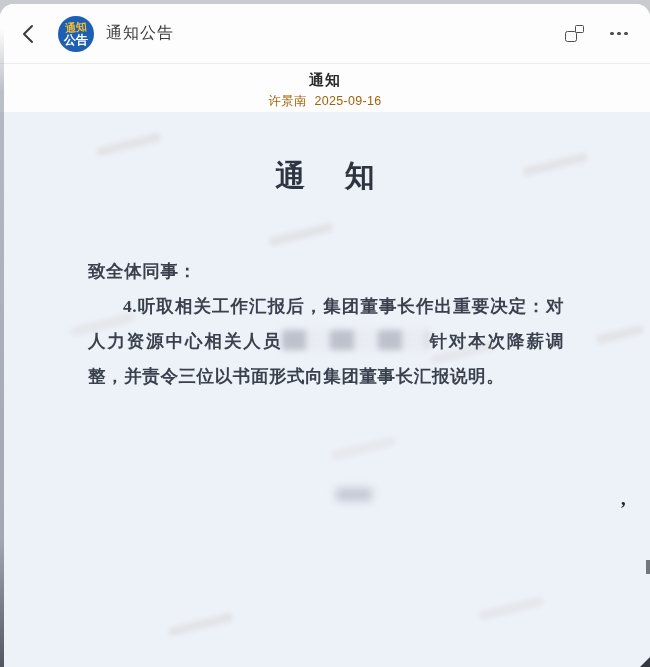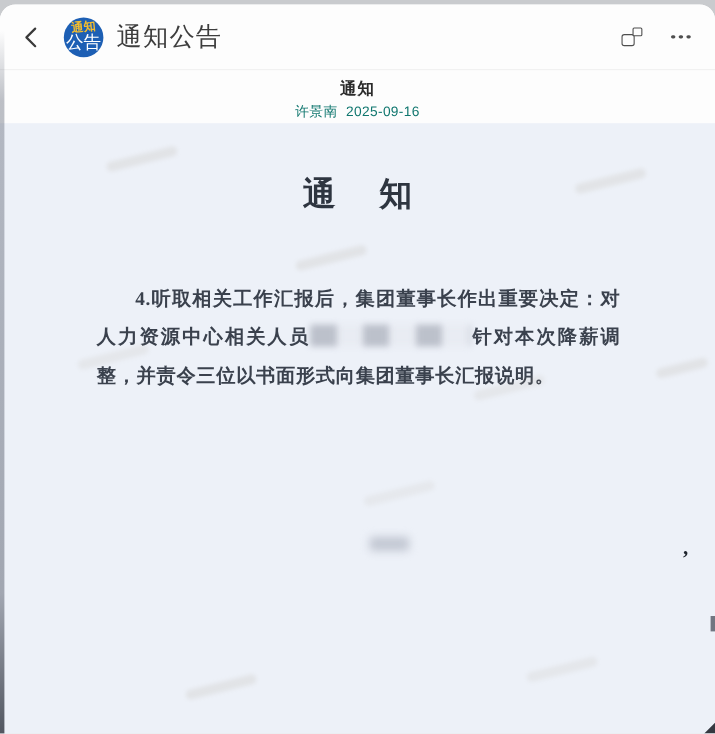--- a/index.html
+++ b/index.html
@@ -21,33 +21,33 @@
     border-bottom:1px solid #ececec;
   }
   .back-btn{ width:22px; height:24px; display:flex; align-items:center; cursor:pointer; }
   .logo{
     width:36px; height:36px; border-radius:50%; background:#1d5fb4;
     margin-left:14px; display:flex; flex-direction:column;
     align-items:center; justify-content:center; line-height:1;
     flex:0 0 auto;
   }
   .logo .l1{ font-size:11px; font-weight:700; color:#f3bd2e; transform:rotate(-6deg); letter-spacing:0; }
-  .logo .l2{ font-size:16px; font-weight:400; color:#ffffff; margin-top:1px; }
-  .nav-title{ margin-left:12px; font-size:23px; color:#3d3d3d; letter-spacing:1px; }
+  .logo .l2{ font-size:12px; font-weight:700; color:#ffffff; margin-top:1px; }
+  .nav-title{ margin-left:12px; font-size:16px; color:#3d3d3d; letter-spacing:1px; }
   .nav-spacer{ flex:1; }
   .share-btn{ position:relative; width:19px; height:17px; margin-right:26px; cursor:pointer; }
   .share-btn .sq-big{ position:absolute; left:0; bottom:0; width:12px; height:11px; border:1.7px solid #4e4e4e; border-radius:2.5px; }
   .share-btn .sq-small{ position:absolute; right:0; top:0; width:9px; height:8px; border:1.7px solid #4e4e4e; border-radius:1.5px; background:#fdfdfd; }
   .more-btn{ display:flex; gap:3.5px; align-items:center; cursor:pointer; padding:4px 0; }
   .more-btn i{ width:3.6px; height:3.6px; border-radius:50%; background:#4e4e4e; }
 
   
   .post-header{ height:47px; text-align:center; padding-top:7px; background:#fdfdfd; }
   .post-title{ font-size:15px; font-weight:700; color:#2b2b2b; letter-spacing:1px; }
-  .post-meta{ font-size:12.5px; color:#0f766e; margin-top:3px; letter-spacing:.3px; }
+  .post-meta{ font-size:12.5px; color:#a16207; margin-top:3px; letter-spacing:.3px; }
   .post-meta span{ margin:0 2px; }
 
   
   .doc{
     position:absolute; left:0; top:108px; width:650px; height:555px;
     background:#edf1f8; overflow:hidden;
     font-family:"Liberation Serif","DejaVu Serif",serif;
   }
   .doc-title{
     padding-top:44px; height:112px; text-align:center;
@@ -158,20 +158,21 @@
     <span class="wm w4"></span>
     <span class="wm w5"></span>
     <span class="wm w6"></span>
     <span class="wm w7"></span>
     <span class="wm w8"></span>
     <span class="wm w9"></span>
 
     <div class="doc-title">通 知</div>
 
     <div class="doc-body">
+      <p>致全体同事：</p>
       <p class="indent"><span>4.听取相关工作汇报后，集团董事长作出重要决定：对人力资源中心相关人员</span><span class="redaction"></span><span>针对本次降薪调整，并责令三位以书面形式向集团董事长汇报说明。</span></p>
     </div>
 
     <span class="blur-spot"></span>
     <span class="stray-mark">’</span>
   </div>
 
   <div class="edge-left"></div>
   <div class="edge-speck"></div>
   <div class="corner-speck"></div>

